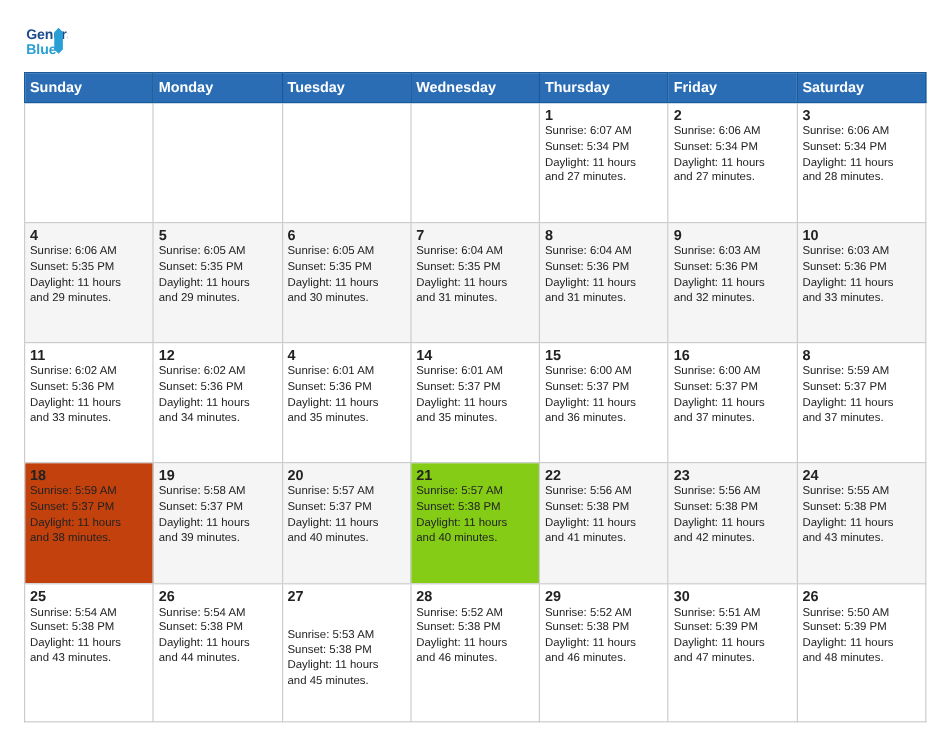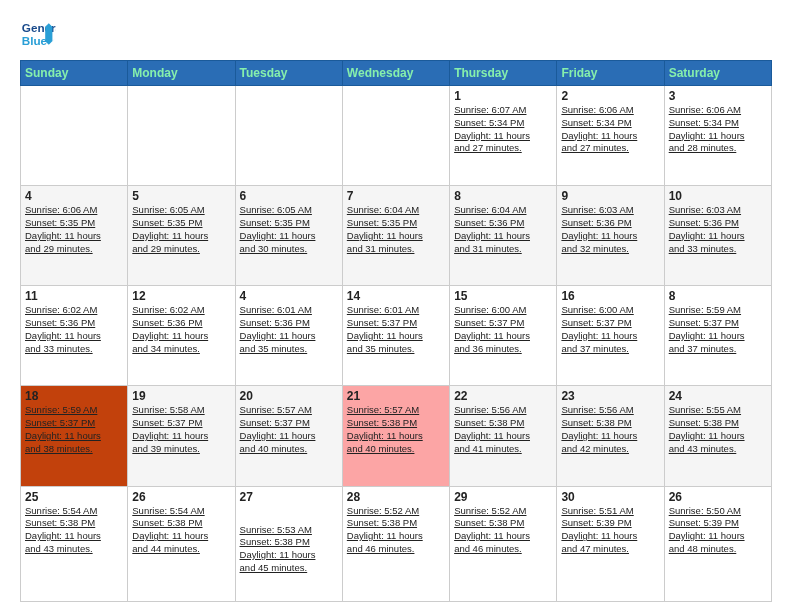--- a/index.html
+++ b/index.html
@@ -47,21 +47,21 @@
     }
     .calendar {
       flex: 1;
       border: 1px solid #ccc;
       border-collapse: collapse;
       width: 100%;
       table-layout: fixed;
     }
     .calendar th {
       background-color: #2a6db5;
-      color: #86efac;
+      color: #ffffff;
       font-size: 12px;
       font-weight: bold;
       padding: 5px 4px;
       text-align: left;
       border: 1px solid #1a5a9a;
     }
     .calendar td {
       border: 1px solid #ccc;
       vertical-align: top;
       padding: 3px 4px;
@@ -76,21 +76,20 @@
     .day-num {
       font-size: 12px;
       font-weight: bold;
       display: block;
       margin-bottom: 1px;
     }
     .day-info {
       font-size: 9.5px;
       line-height: 1.35;
       color: #222;
-      text-decoration: underline;
     }
     .empty-cell {
       background: #fff !important;
     }
   </style>
 </head>
 <body>
 
 <div class="page">
   <div class="header">
@@ -265,21 +264,21 @@
 Daylight: 11 hours
 and 39 minutes.</div>
           </td>
           <td style="background-color: rgb(245, 245, 245);">
             <span class="day-num">20</span>
             <div class="day-info" style="white-space: pre-line;">Sunrise: 5:57 AM
 Sunset: 5:37 PM
 Daylight: 11 hours
 and 40 minutes.</div>
           </td>
-          <td style="background-color: #fca5a5;">
+          <td style="background-color: #84cc16;">
             <span class="day-num">21</span>
             <div class="day-info" style="white-space: pre-line;">Sunrise: 5:57 AM
 Sunset: 5:38 PM
 Daylight: 11 hours
 and 40 minutes.</div>
           </td>
           <td style="background-color: rgb(245, 245, 245);">
             <span class="day-num">22</span>
             <div class="day-info" style="white-space: pre-line;">Sunrise: 5:56 AM
 Sunset: 5:38 PM

